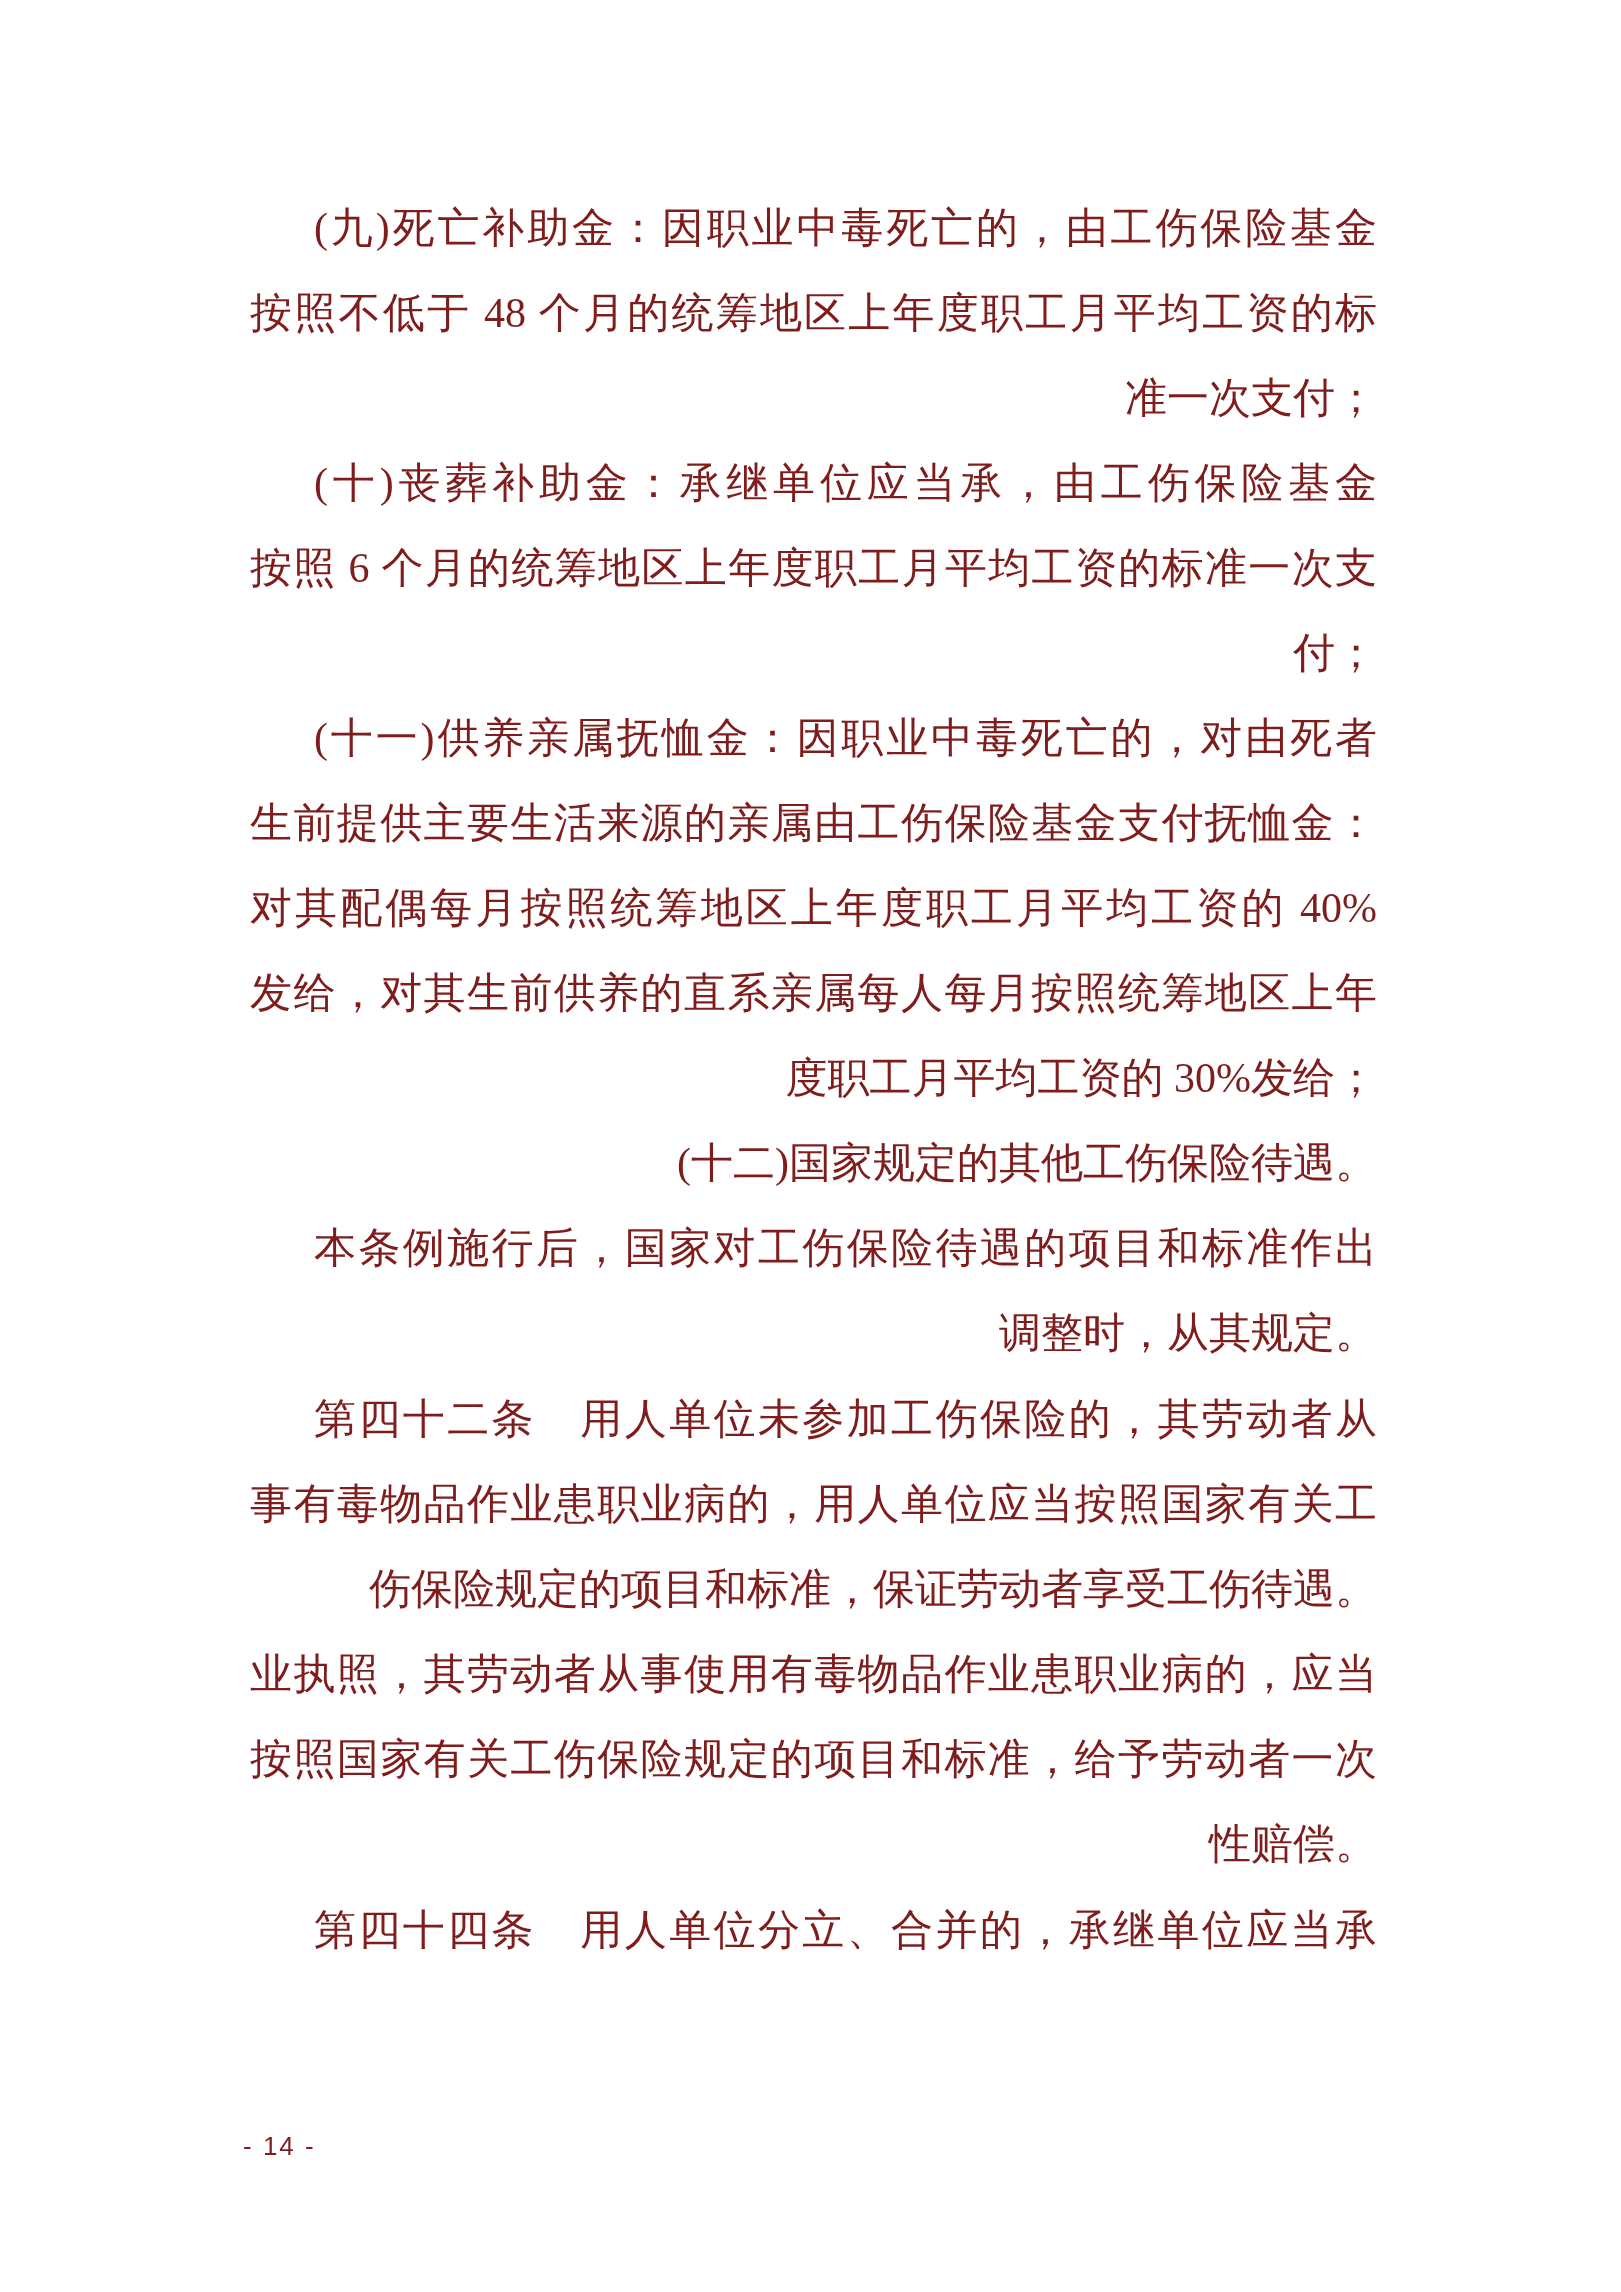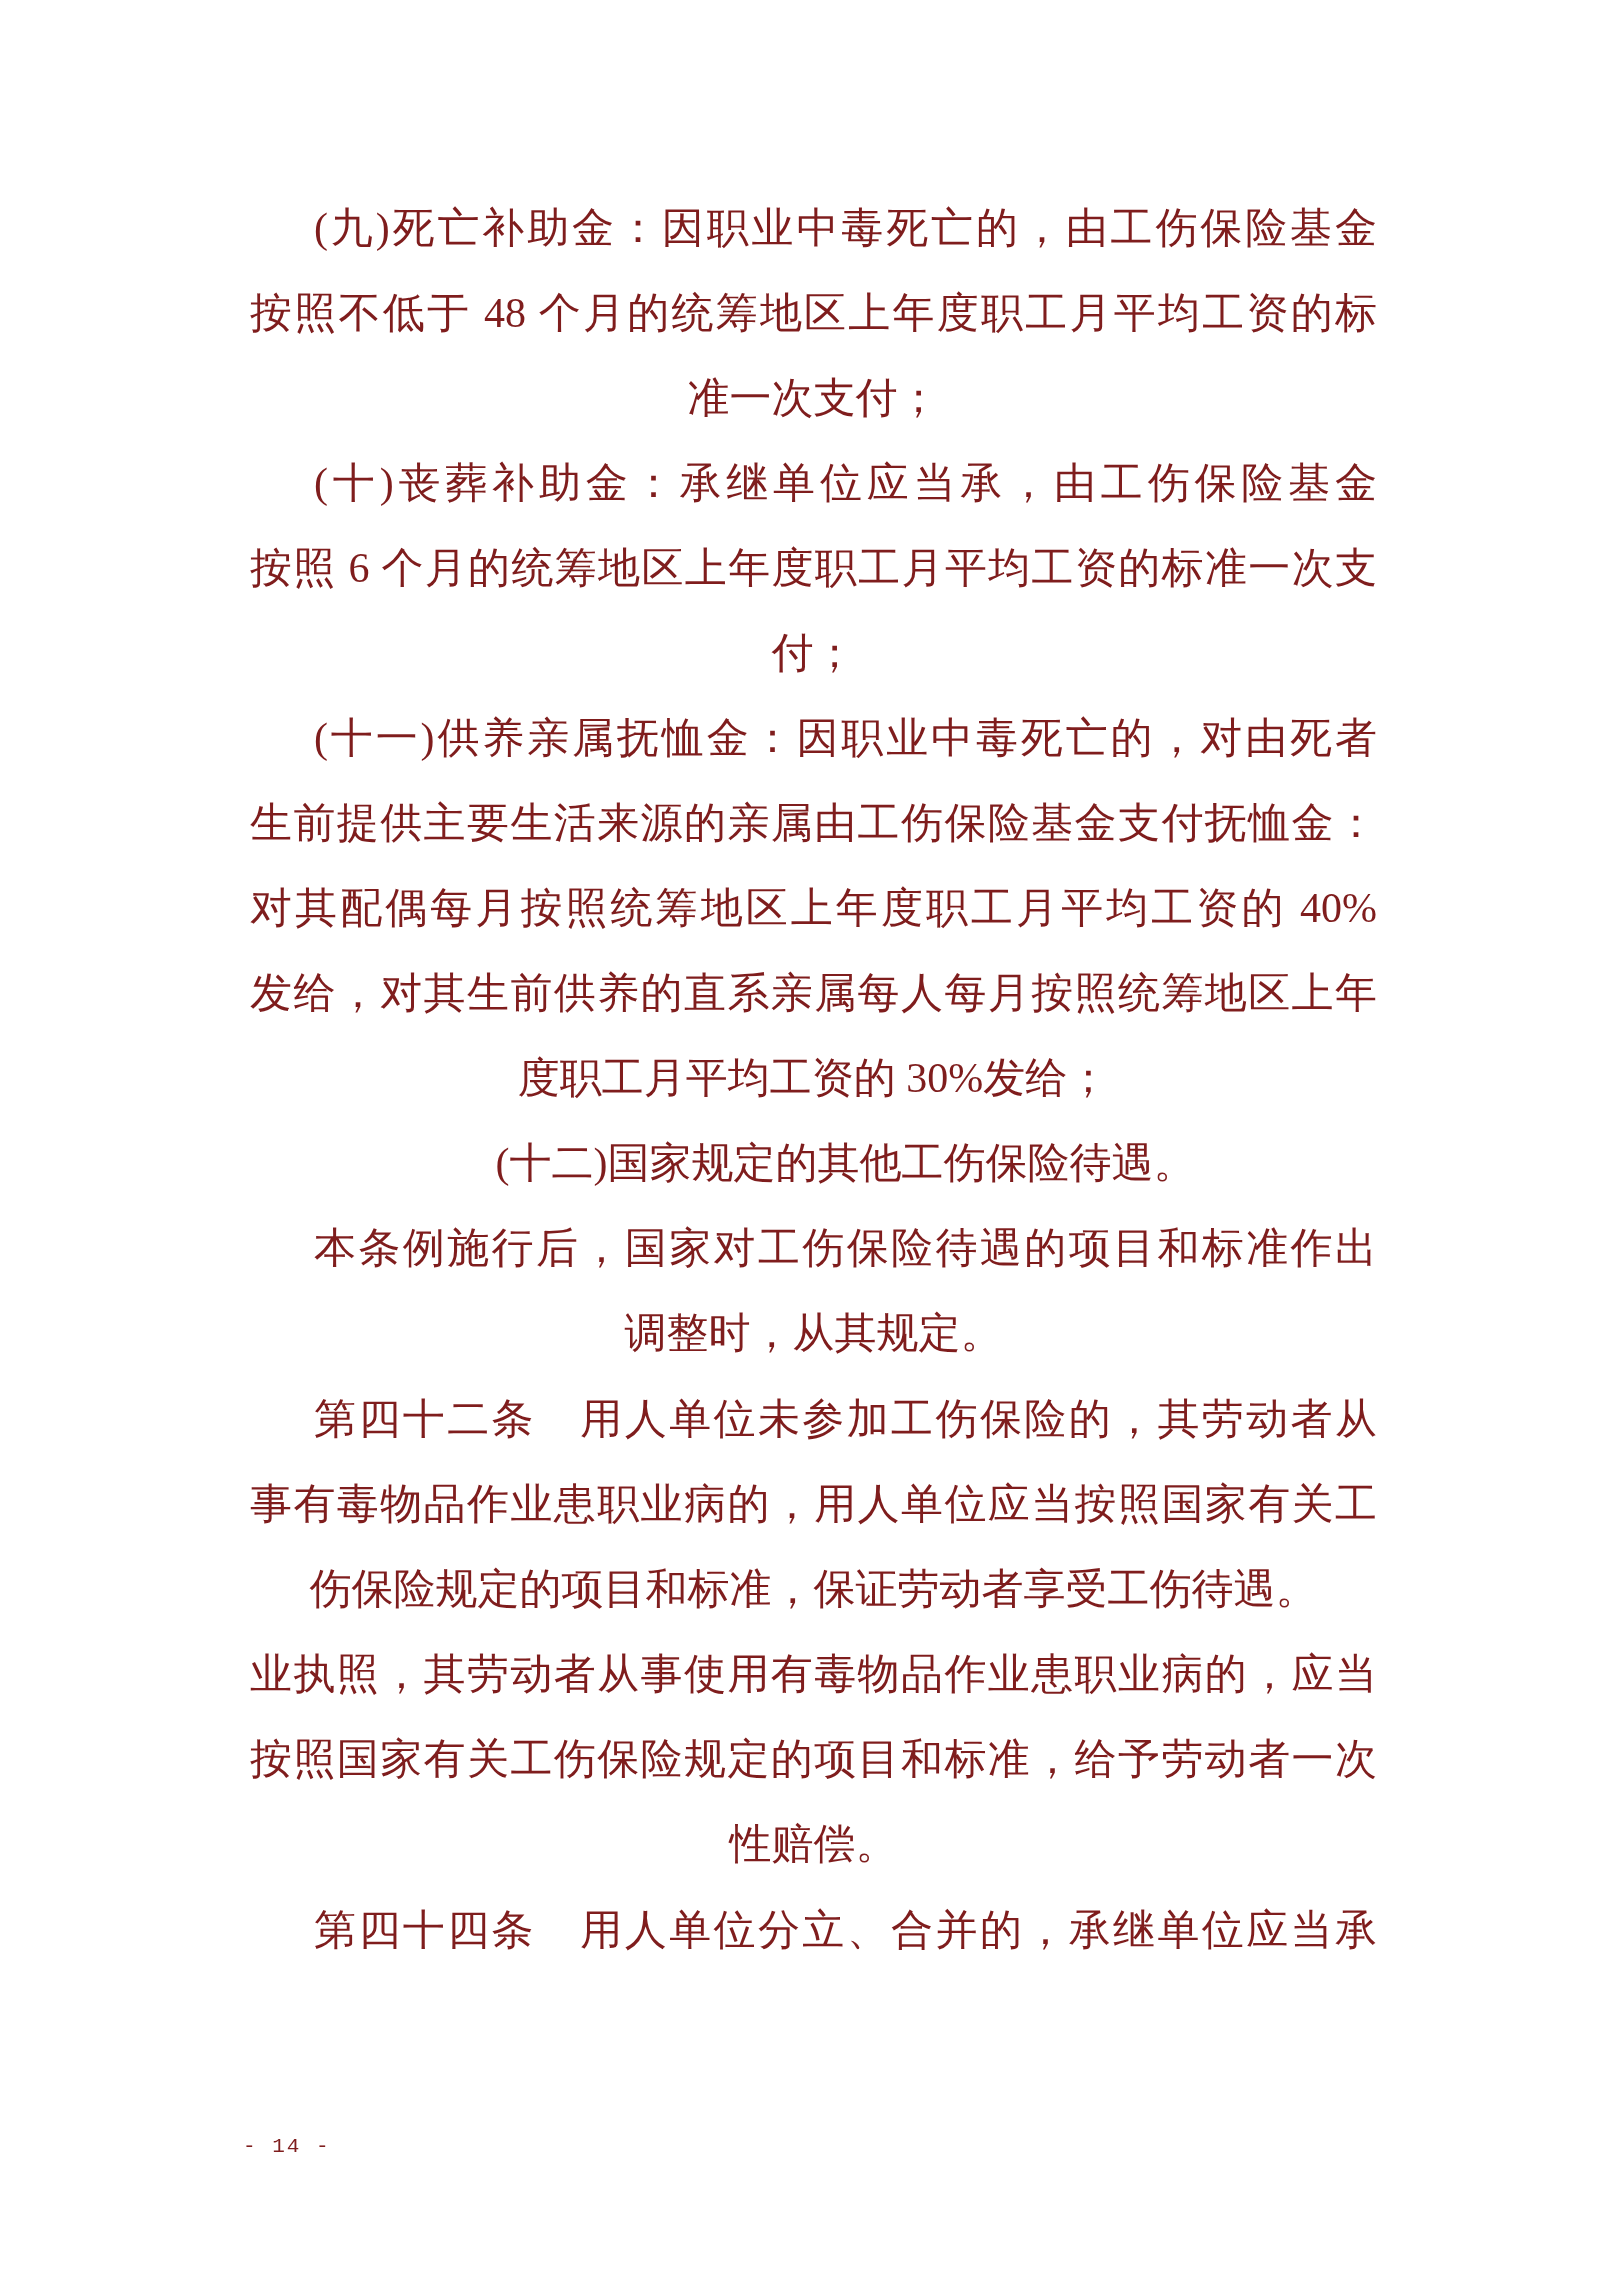--- a/index.html
+++ b/index.html
@@ -25,42 +25,42 @@
     font-size: 42px;
     line-height: 85px;
     letter-spacing: 0;
   }
   .para {
     margin: 0;
     padding: 0;
   }
   .line {
     width: 100%;
-    text-align: center;
+    text-align: right;
     white-space: normal;
   }
   .line.first {
     text-indent: 64px;
   }
   .line.just {
     text-align: justify;
     text-align-last: justify;
   }
   .lead {
     font-weight: normal;
     font-family: "Liberation Sans", "DejaVu Sans", sans-serif;
   }
   .page-number {
     position: absolute;
     left: 243px;
     top: 2127px;
-    font-size: 21px;
+    font-size: 26px;
     line-height: 39px;
     letter-spacing: 2px;
-    font-family: Liberation Mono, monospace;
+    font-family: Liberation Sans, sans-serif;
   }
 </style>
 </head>
 <body>
 
 <div class="page">
   <div class="text-block">
       <div class="para">
         <div class="line first just">(九)死亡补助金：因职业中毒死亡的，由工伤保险基金</div>
         <div class="line just">按照不低于 48 个月的统筹地区上年度职工月平均工资的标</div>

